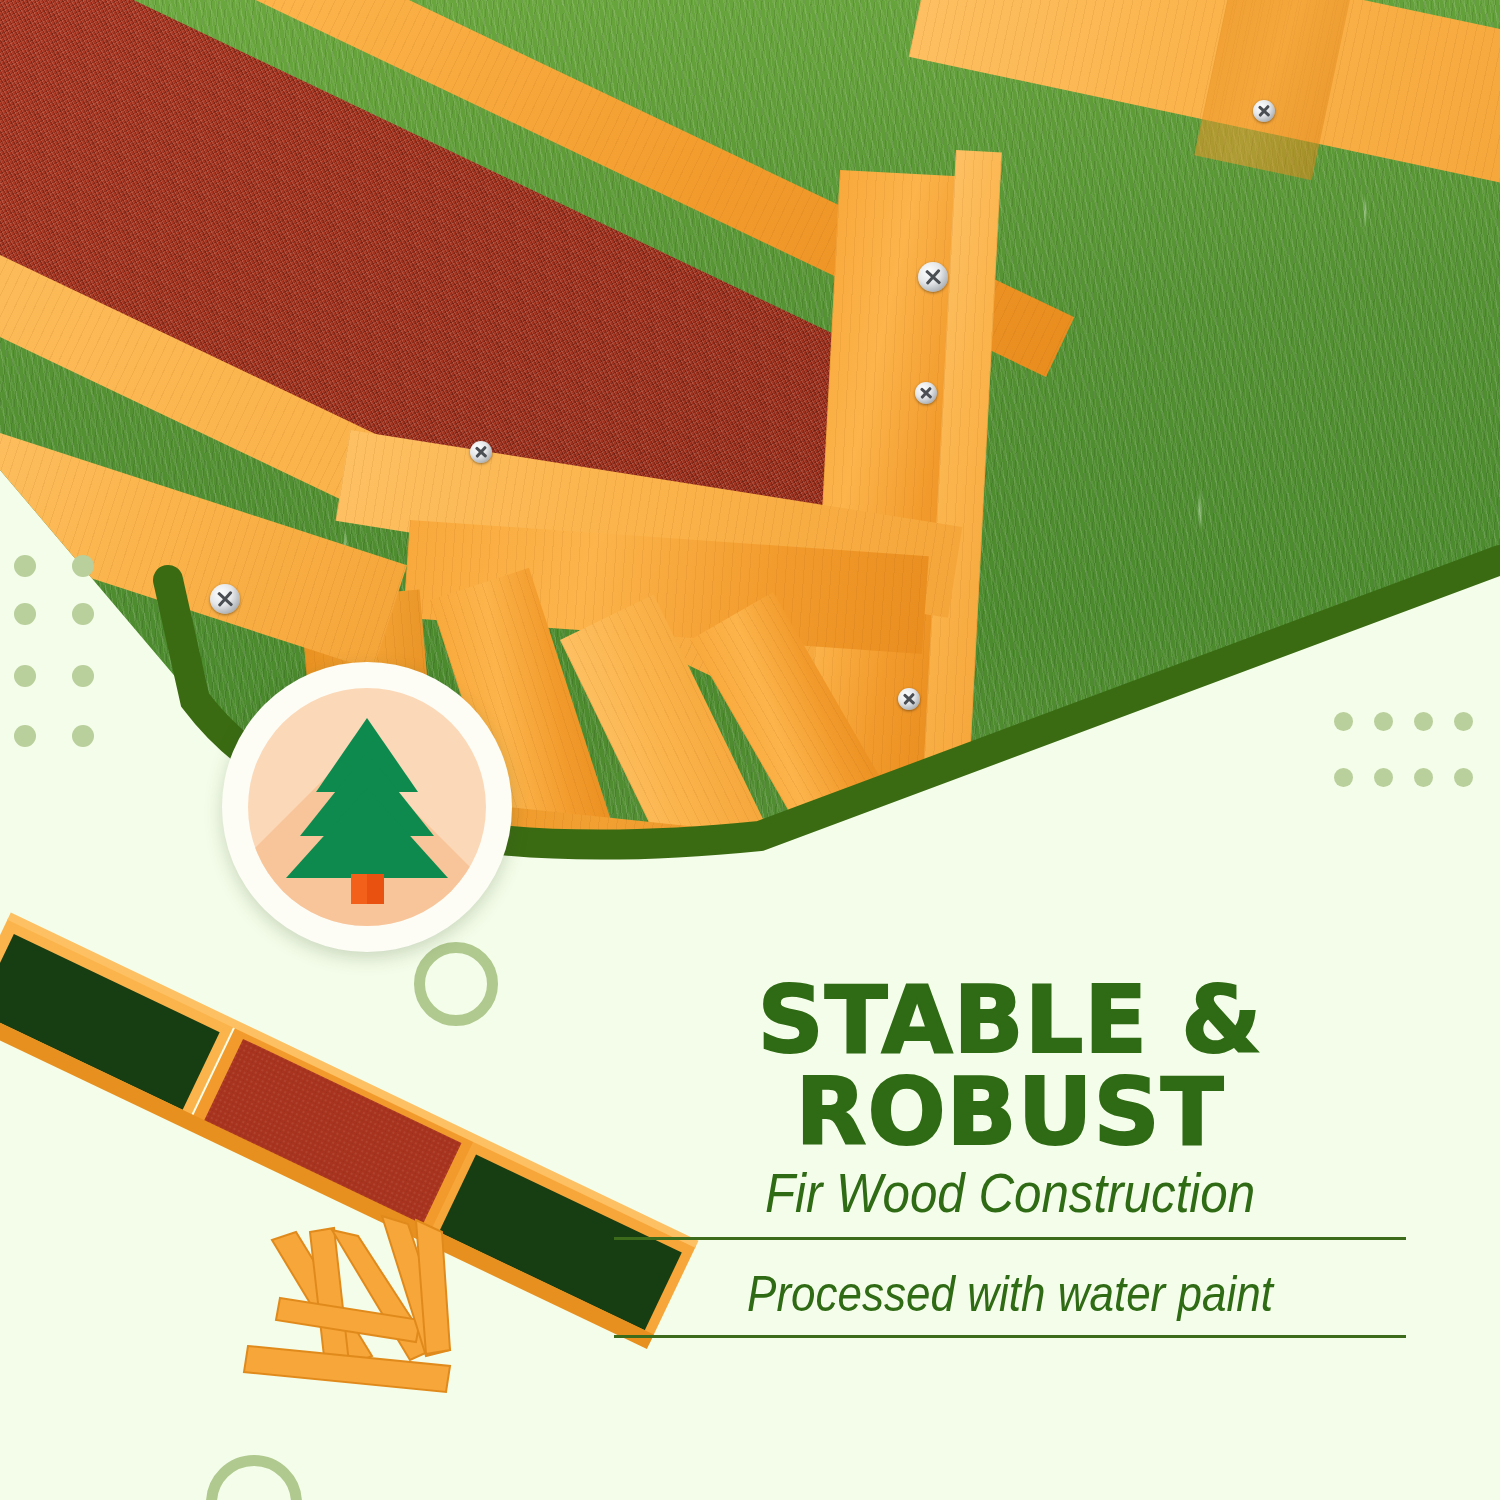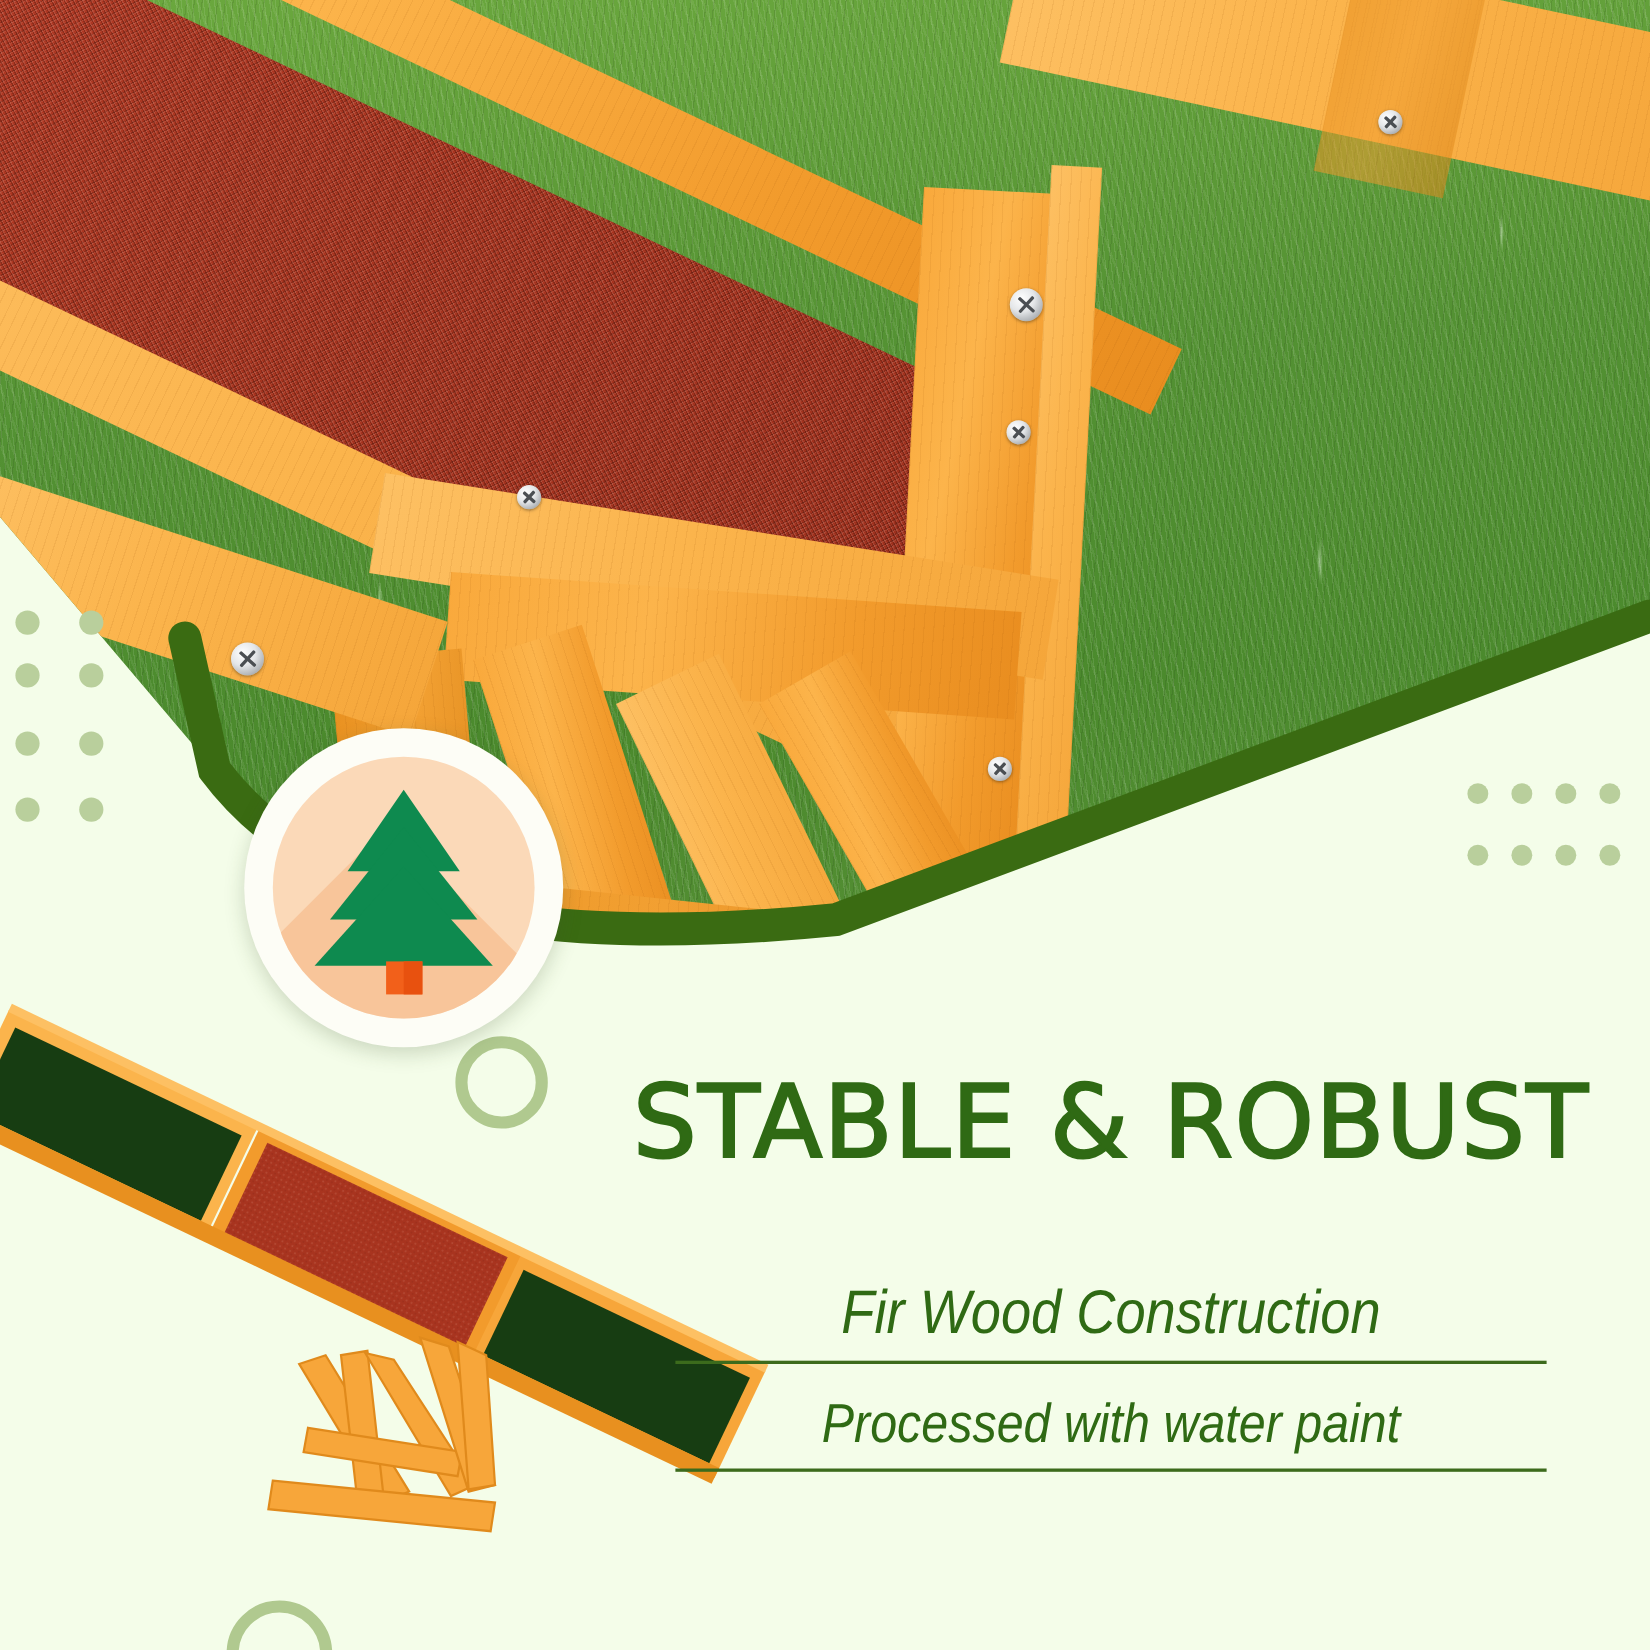--- a/index.html
+++ b/index.html
@@ -112,21 +112,21 @@
   }
   .tree-svg{position:absolute;left:0;top:0;width:238px;height:238px;}
 
   
   .product{position:absolute;left:-20px;top:880px;width:790px;height:620px;}
 
   
   .headline{
     position:absolute;left:560px;top:975px;width:900px;
     font-family:"DejaVu Sans",sans-serif;
-    font-weight:normal;
+    font-weight:bold;
     font-size:92px;
     letter-spacing:1px;
     color:#2f6a14;
     line-height:1;
     text-align:center;
     -webkit-text-stroke:2px #2f6a14;
   }
   .sub1,.sub2{
     position:absolute;
     font-family:"Liberation Sans",sans-serif;

